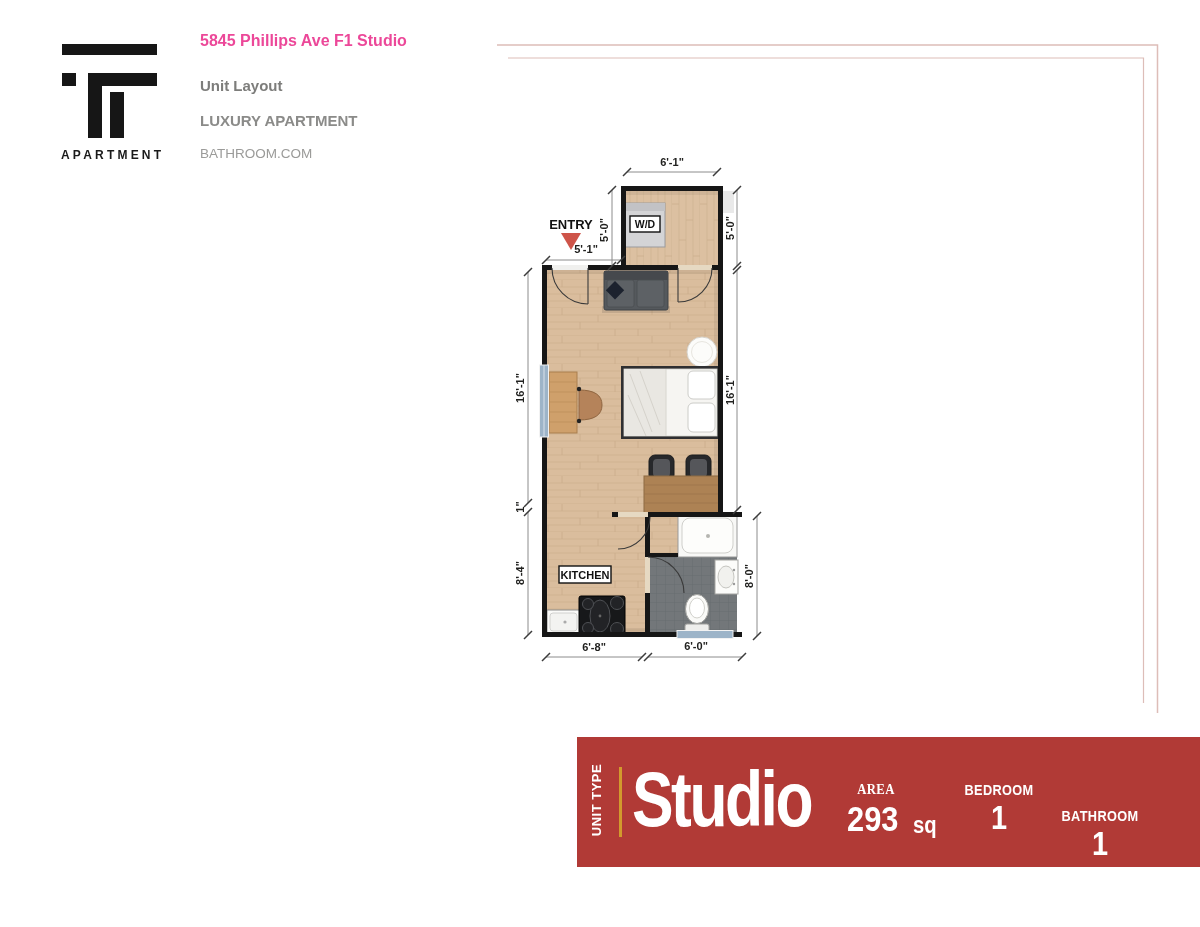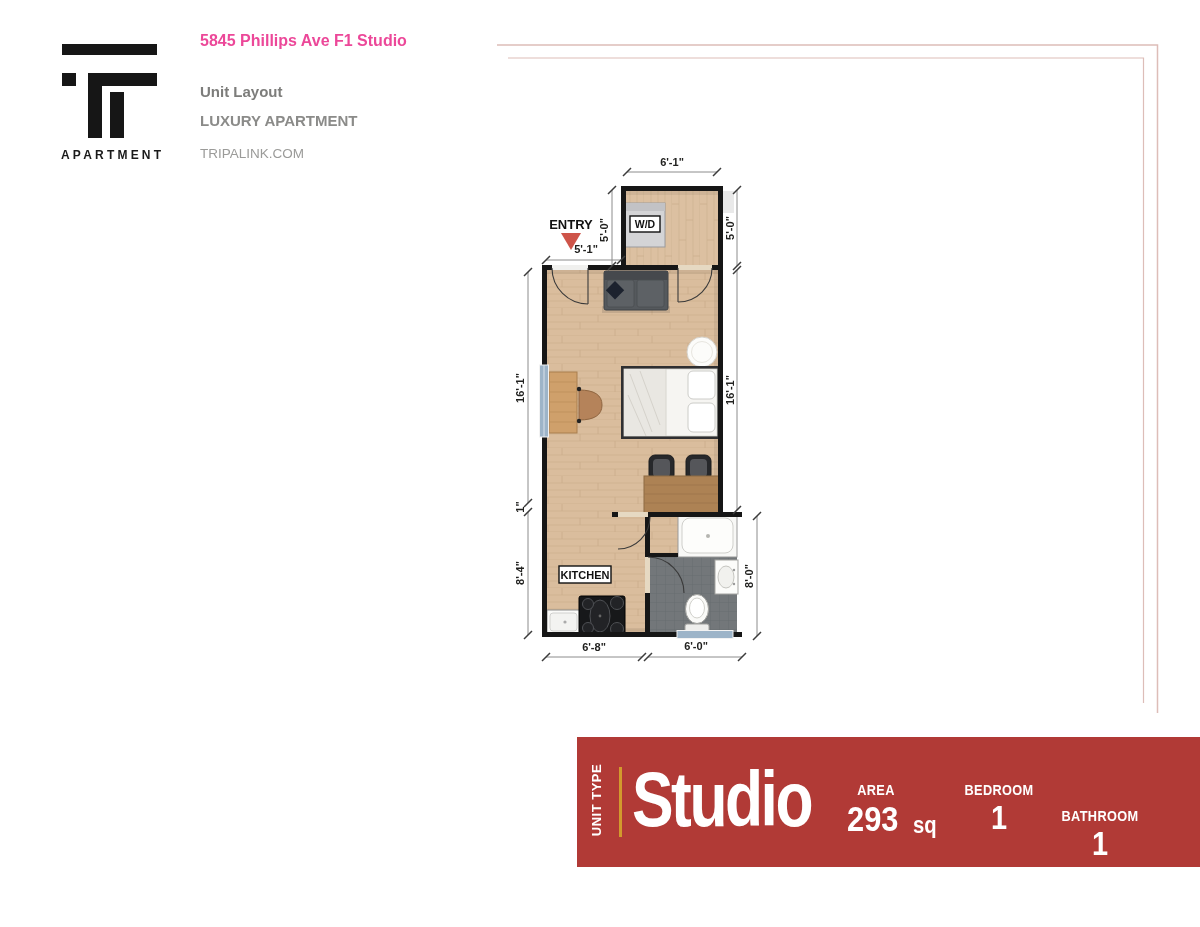--- a/index.html
+++ b/index.html
@@ -3,21 +3,21 @@
 <meta charset="utf-8">
 <style>
   html,body{margin:0;padding:0;background:#fff;}
   #page{position:relative;width:1200px;height:927px;background:#ffffff;overflow:hidden;
         font-family:"Liberation Sans",sans-serif;}
   
   .logo-wrap{position:absolute;left:62px;top:44px;width:96px;}
   .logo-word{position:absolute;left:61px;top:148px;width:100px;font-size:12px;font-weight:600;
              letter-spacing:3.2px;color:#1a1a1a;}
   .h-title{position:absolute;left:200px;top:32px;font-size:16px;font-weight:bold;color:#ec4899;}
-  .h-sub{position:absolute;left:200px;top:83px;font-size:15px;font-weight:bold;color:#7d7d7b;}
+  .h-sub{position:absolute;left:200px;top:77px;font-size:15px;font-weight:bold;color:#7d7d7b;}
   .h-lux{position:absolute;left:200px;top:112px;font-size:15px;font-weight:bold;color:#8b8b89;}
   .h-web{position:absolute;left:200px;top:146px;font-size:13.5px;color:#9b9b99;}
   
   #frame-lines{position:absolute;left:0;top:0;pointer-events:none;}
   
   #plan{position:absolute;left:500px;top:150px;}
   #plan text{font-family:"Liberation Sans",sans-serif;}
   .dimtxt{font-size:11px;font-weight:600;fill:#222220;}
   
   .banner{position:absolute;left:577px;top:737px;width:623px;height:130px;}
@@ -26,21 +26,21 @@
              text-align:center;transform:rotate(-90deg);font-size:13px;font-weight:bold;
              letter-spacing:0.5px;color:#fff;}
   .gold-line{position:absolute;left:42px;top:30px;width:3px;height:70px;}
   .studio{position:absolute;left:55px;top:24px;font-size:76px;line-height:1;font-weight:bold;
           color:#fff;letter-spacing:-3px;transform:scale(0.82,1.02);transform-origin:left top;}
   .stat{position:absolute;top:44px;width:110px;text-align:center;color:#fff;}
   .stat .lbl{font-size:15px;font-weight:bold;letter-spacing:0.4px;transform:scaleX(0.85);
              display:block;}
   .stat .val{font-size:34px;font-weight:bold;line-height:1.05;transform:scaleX(0.85);
              display:block;margin-top:2px;}
-  .stat-area{left:249px;width:100px;}
+  .stat-area{left:249px;width:100px;font-family:Liberation Serif, serif;}
   .area-val{position:absolute;left:270px;top:62px;display:flex;align-items:flex-end;color:#fff;}
   .area-val .num{font-size:35px;font-weight:bold;transform:scaleX(0.88);display:inline-block;
                  transform-origin:left bottom;}
   .area-val .unit{font-size:23px;font-weight:bold;margin-left:8px;transform:scaleX(0.88);
                   display:inline-block;transform-origin:left bottom;}
   .stat-bed{left:367px;}
   .stat-bath{left:468px;margin-top:26px;}
 </style>
 </head>
 <body>
@@ -58,21 +58,21 @@
       <rect x="0" y="29" width="14" height="13" fill="#161616"></rect>
       <rect x="26" y="29" width="69" height="13" fill="#161616"></rect>
       <rect x="26" y="29" width="14" height="65" fill="#161616"></rect>
       <rect x="48" y="48" width="14" height="46" fill="#161616"></rect>
     </svg>
   </div>
   <div class="logo-word">APARTMENT</div>
   <div class="h-title">5845 Phillips Ave F1 Studio</div>
   <div class="h-sub">Unit Layout</div>
   <div class="h-lux">LUXURY APARTMENT</div>
-  <div class="h-web">TRIPALINK.COM</div>
+  <div class="h-web">BATHROOM.COM</div>
 
   <svg id="plan" width="290" height="520" viewBox="500 150 290 520">
     <defs>
       <pattern id="wood" width="90" height="28" patternUnits="userSpaceOnUse">
         <rect width="90" height="28" fill="#dabd9d"></rect>
         <path d="M0,7 H90 M0,14 H90 M0,21 H90 M0,28 H90" stroke="#cbae8c" stroke-width="0.7"></path>
         <path d="M22,0 v7 M58,7 v7 M40,14 v7 M75,21 v7 M8,21 v7" stroke="#c9ac8a" stroke-width="0.8"></path>
       </pattern>
       <pattern id="woodv" width="28" height="90" patternUnits="userSpaceOnUse">
         <rect width="28" height="90" fill="#dcc0a1"></rect>

